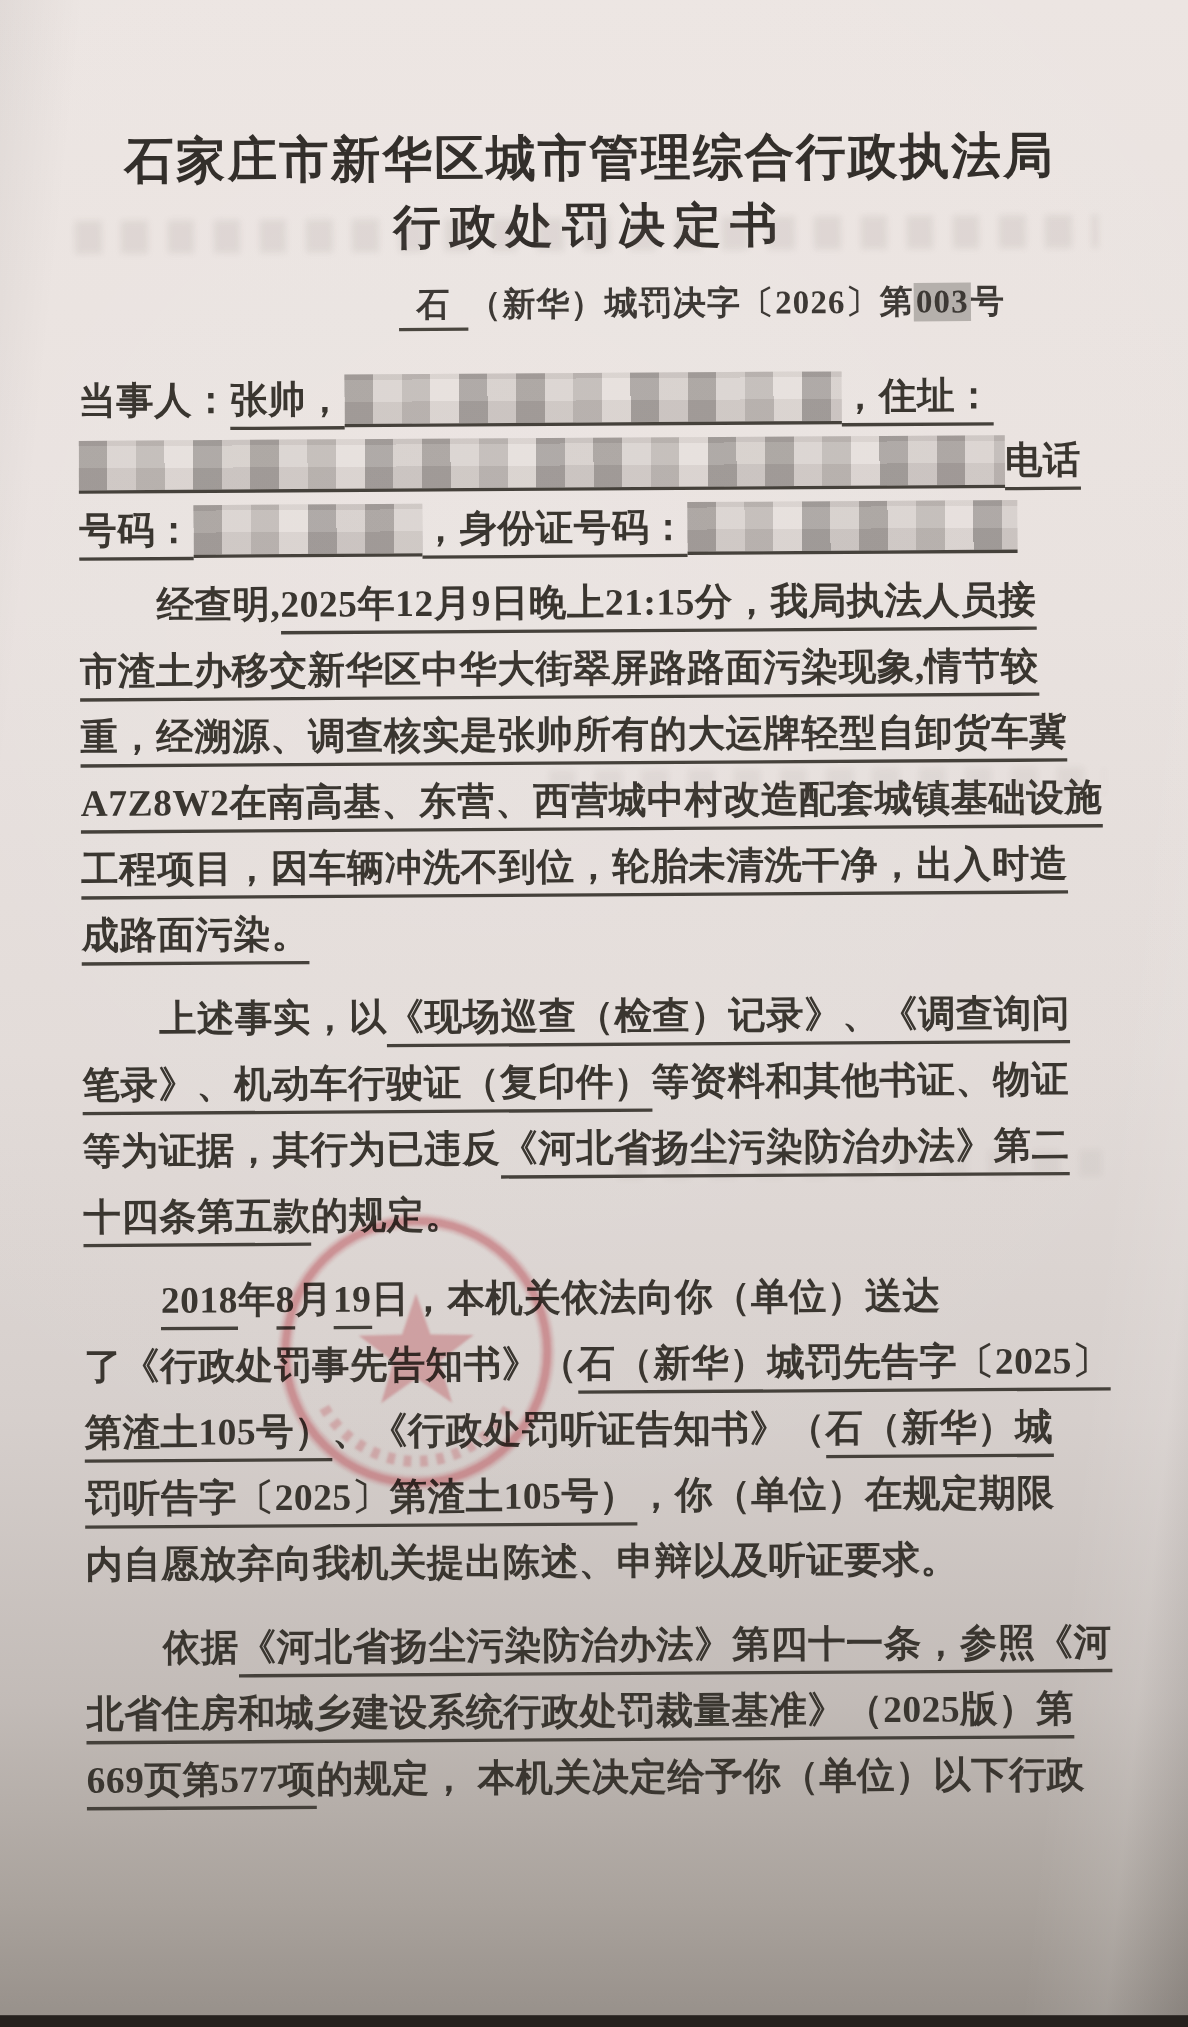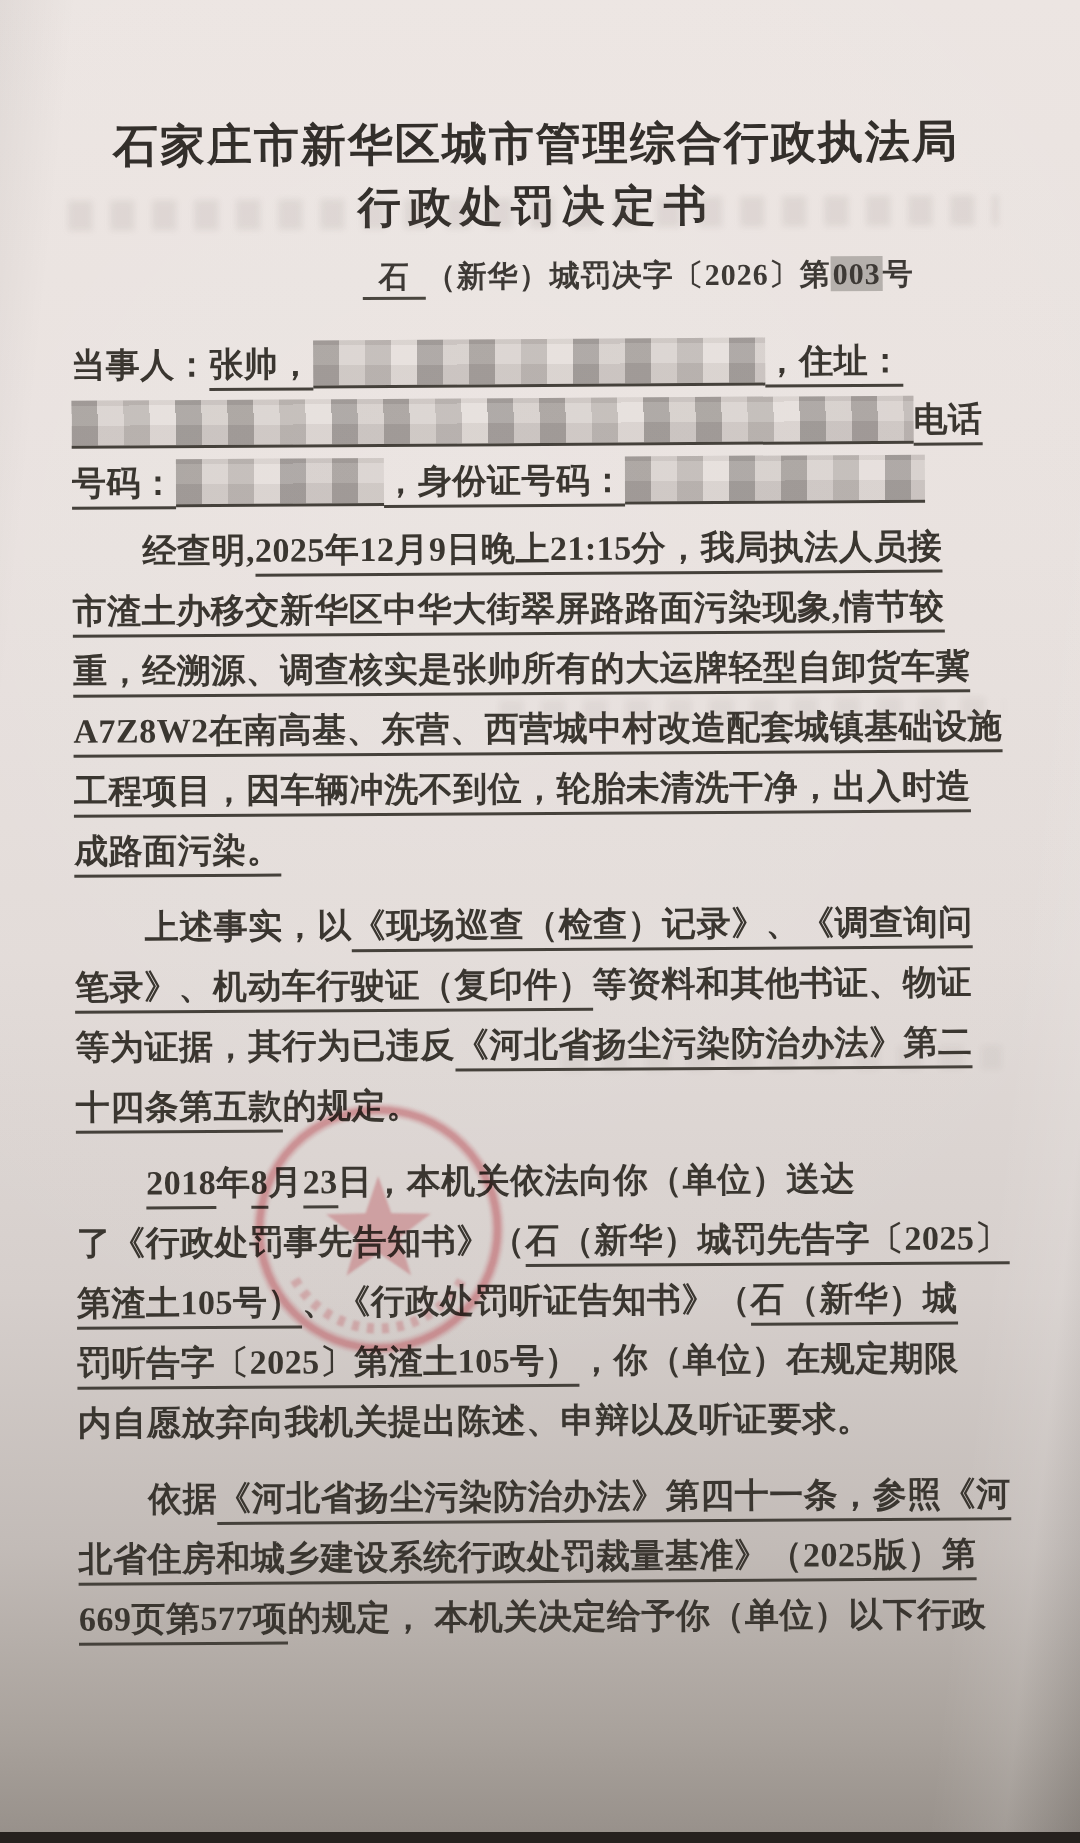--- a/index.html
+++ b/index.html
@@ -139,21 +139,21 @@
             <span class="u">十四条第五款</span>
             <span>的规定。</span>
           </div>
         </div>
         <div class="para gap">
           <div class="line indent">
             <span class="u"> 2018 </span>
             <span>年</span>
             <span class="u"> 8 </span>
             <span>月</span>
-            <span class="u"> 23 </span>
+            <span class="u"> 19 </span>
             <span>日，本机关依法向你（单位）送达</span>
           </div>
           <div class="line">
             <span>了《行政处罚事先告知书》（</span>
             <span class="u">石（新华）城罚先告字〔2025〕</span>
           </div>
           <div class="line">
             <span class="u">第渣土105号）</span>
             <span>、《行政处罚听证告知书》（</span>
             <span class="u">石（新华）城</span>

